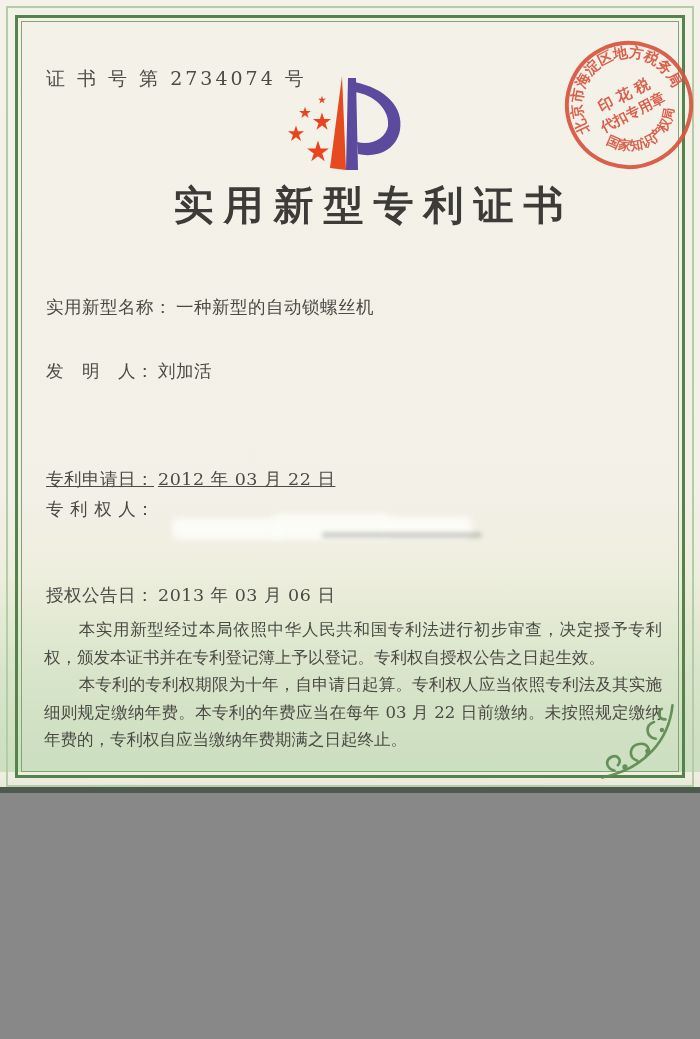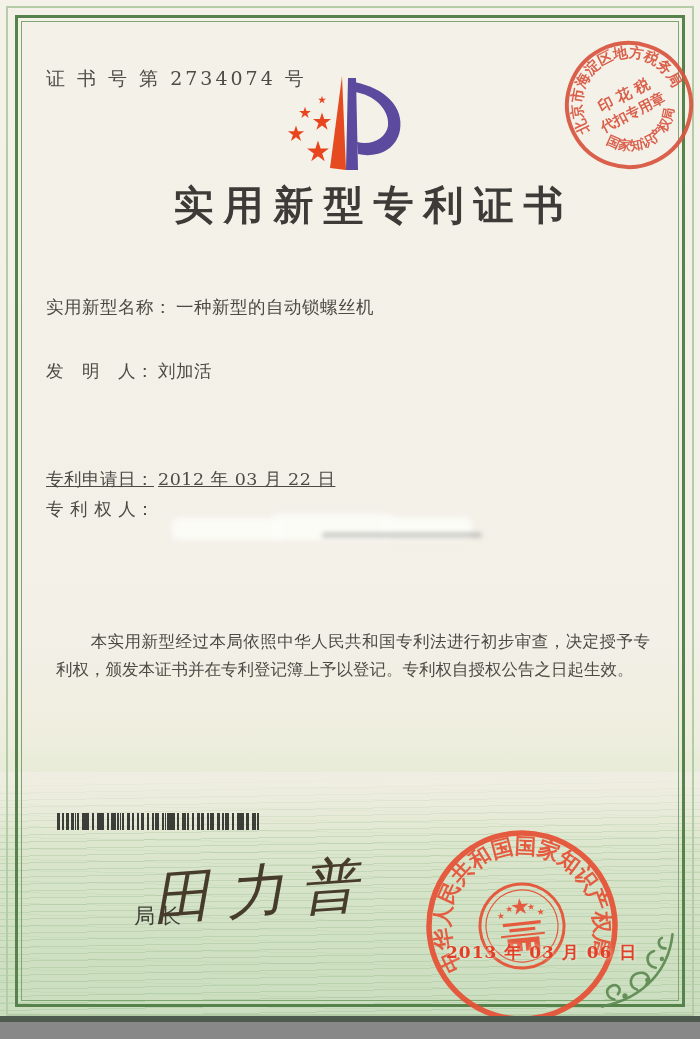--- a/index.html
+++ b/index.html
@@ -1,17 +1,17 @@
 <!DOCTYPE html>
 <html><head>
 <meta charset="utf-8">
 <style>
   html,body{margin:0;padding:0;background:#888;}
   .page{
-    position:relative;width:700px;height:1022px;margin:0 auto;overflow:hidden;
+    position:relative;width:700px;height:793px;margin:0 auto;overflow:hidden;
     font-family:"DejaVu Serif","Liberation Serif",serif;
     background:linear-gradient(180deg,
       #f4f1e9 0%, #f3f0e8 62%, #eeeede 72%, #e2e9d2 79%,
       #d7e4c9 86%, #cfe0c2 94%, #cbdec0 100%);
     color:#45443f;
   }
   
   .waves{
     position:absolute;left:0;right:0;top:772px;bottom:0;
     background:
@@ -43,21 +43,21 @@
   .blur-blobs{position:absolute;left:172px;top:512px;width:325px;height:36px;}
   .blob{position:absolute;background:rgba(252,252,248,.95);border-radius:6px;filter:blur(3px);}
   .blob.b1{left:0;top:6px;width:110px;height:22px;}
   .blob.b2{left:100px;top:2px;width:120px;height:26px;}
   .blob.b3{left:210px;top:5px;width:90px;height:22px;}
   .smear{position:absolute;left:150px;top:20px;width:160px;height:6px;border-radius:3px;
     background:rgba(130,130,125,.35);filter:blur(2px);}
 
   .paras{position:absolute;left:44px;top:616px;width:618px;font-size:16.5px;
     line-height:27.5px;color:#4b4a44;text-align:justify;}
-  .paras p{margin:12px;text-indent:2.1em;}
+  .paras p{margin:0;text-indent:2.1em;}
 
   .barcode{position:absolute;left:57px;top:813px;width:204px;height:17px;opacity:.88;
     background:
       repeating-linear-gradient(90deg,#262624 0 2px,rgba(0,0,0,0) 2px 5px),
       repeating-linear-gradient(90deg,#262624 0 1px,rgba(0,0,0,0) 1px 9px),
       repeating-linear-gradient(90deg,#262624 0 3px,rgba(0,0,0,0) 3px 14px);}
 
   .signer{position:absolute;left:102px;top:902px;font-size:21px;letter-spacing:5px;color:#3f3e37;margin-left:32px;}
   .signature{position:absolute;left:152px;top:852px;width:250px;
     font-size:58px;color:#473b2b;letter-spacing:16px;
@@ -136,23 +136,27 @@
   </div>
   <div class="field f5">
     <span class="lbl">专 利 权 人：</span><span class="val"></span>
   </div>
   <div class="blur-blobs">
     <span class="blob b1"></span>
     <span class="blob b2"></span>
     <span class="blob b3"></span>
     <span class="smear"></span>
   </div>
+  <div class="field f6">
+    <span class="lbl">授权公告日：</span><span class="val">2013 年 03 月 06 日</span>
+  </div>
 
   <div class="paras">
     <p>本实用新型经过本局依照中华人民共和国专利法进行初步审查，决定授予专利权，颁发本证书并在专利登记簿上予以登记。专利权自授权公告之日起生效。</p>
+    <p>本专利的专利权期限为十年，自申请日起算。专利权人应当依照专利法及其实施细则规定缴纳年费。本专利的年费应当在每年 03 月 22 日前缴纳。未按照规定缴纳年费的，专利权自应当缴纳年费期满之日起终止。</p>
   </div>
 
   <div class="barcode"></div>
 
   <div class="signer">局长</div>
   <div class="signature">田力普</div>
 
   <svg class="seal" viewBox="-102 -102 204 204">
     <g transform="rotate(-6)" opacity="0.93">
       <circle r="93" fill="none" stroke="#e65136" stroke-width="5.5"></circle>

